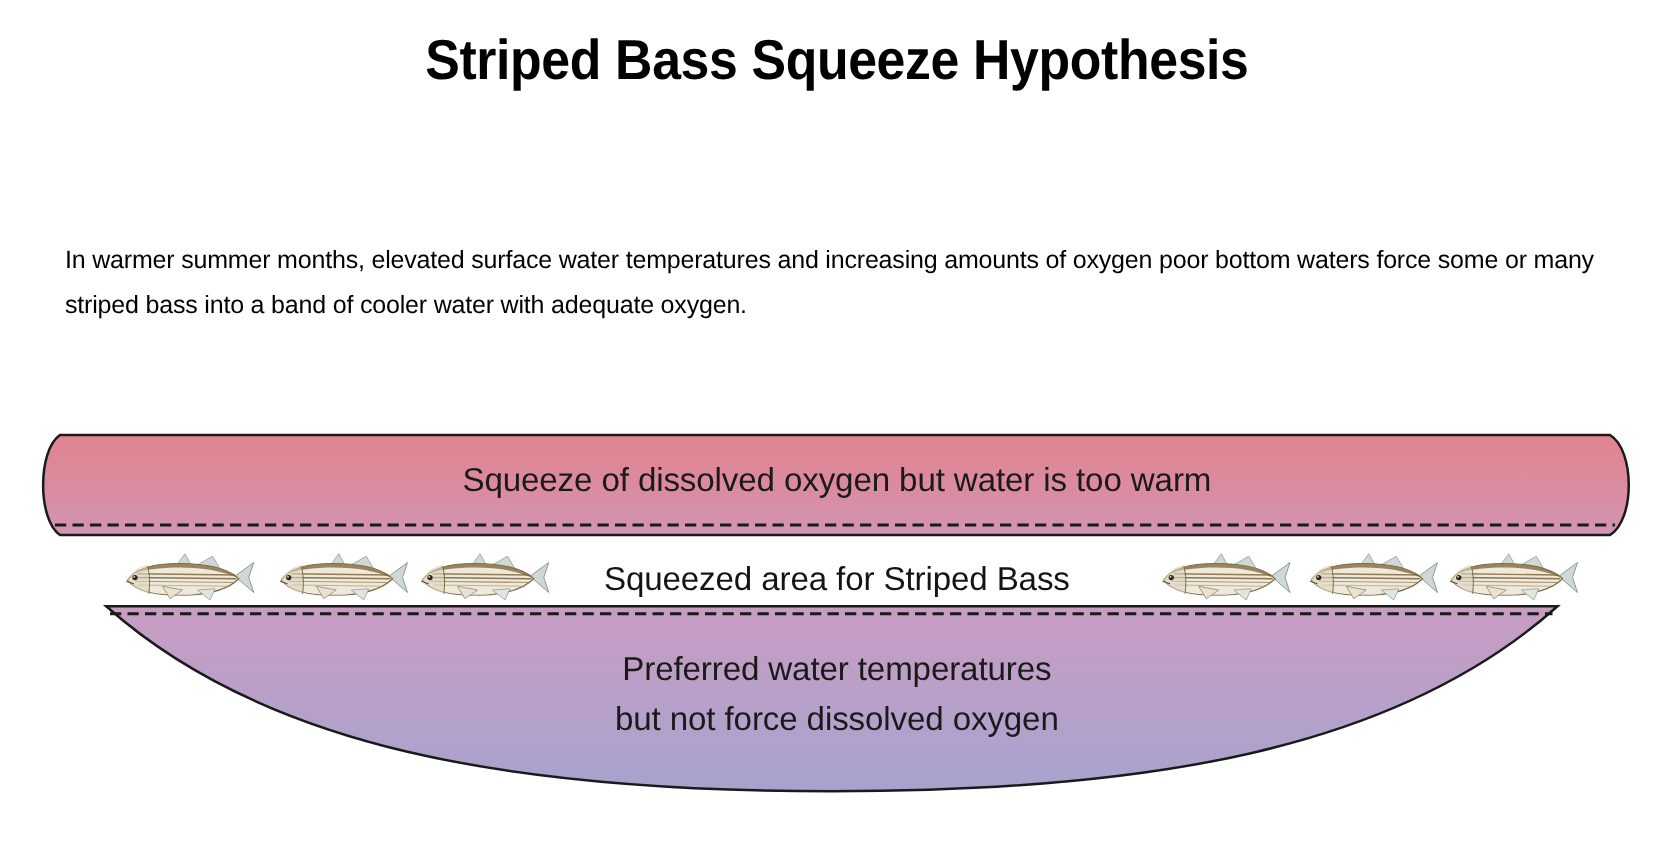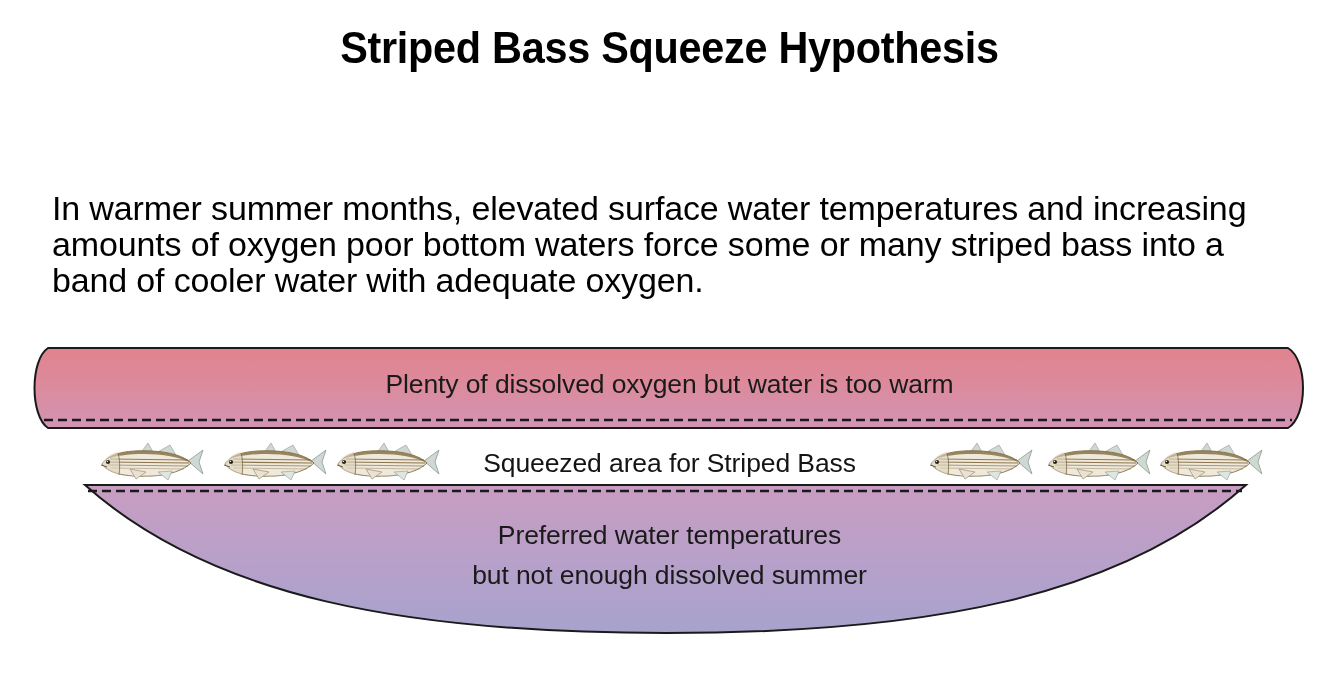--- a/index.html
+++ b/index.html
@@ -32,21 +32,21 @@
     line-height: 1.15;
     white-space: nowrap;
   }
 
   
   #intro-paragraph {
     position: absolute;
     left: 52px;
     top: 190px;
     width: 1245px;
-    font-size: 34px;
+    font-size: 20px;
     line-height: 36px;
     letter-spacing: -0.15px;
     text-align: left;
   }
 
   
   #squeeze-diagram {
     position: absolute;
     left: 0;
     top: 330px;
@@ -136,27 +136,27 @@
 
     <path d="M 85 155
              L 1246 155
              C 1120 268, 925 303, 666 303
              C 407 303, 212 268, 85 155
              Z" fill="url(#coldGrad)" stroke="#1a1a1a" stroke-width="2"></path>
 
     <line x1="88" y1="161" x2="1242" y2="161" stroke="#1a1a1a" stroke-width="2.4" stroke-dasharray="9,5"></line>
   </svg>
 
-  <div class="band-label" id="warm-layer-label">Plenty of dissolved oxygen but water is too warm</div>
+  <div class="band-label" id="warm-layer-label">Squeeze of dissolved oxygen but water is too warm</div>
 
   <div class="band-label" id="squeeze-layer-label">Squeezed area for Striped Bass</div>
 
   <div class="band-label" id="cold-layer-label">
     <span>Preferred water temperatures</span>
-    <span class="line2">but not enough dissolved summer</span>
+    <span class="line2">but not force dissolved oxygen</span>
   </div>
 
   <div class="fish" id="fish-1">
     <svg viewBox="0 0 110 47">
       <g>
 
         <path d="M44 15 L52 4 L58 15 Z" fill="#cfd8d2" stroke="#9aa69f" stroke-width="0.7"></path>
         <path d="M60 14 L74 6 L80 16 Z" fill="#cfd8d2" stroke="#9aa69f" stroke-width="0.7"></path>
 
         <path d="M92 22 L107 11 L103 23 L107 35 Z" fill="#cfd8d2" stroke="#8e9a93" stroke-width="0.8"></path>

